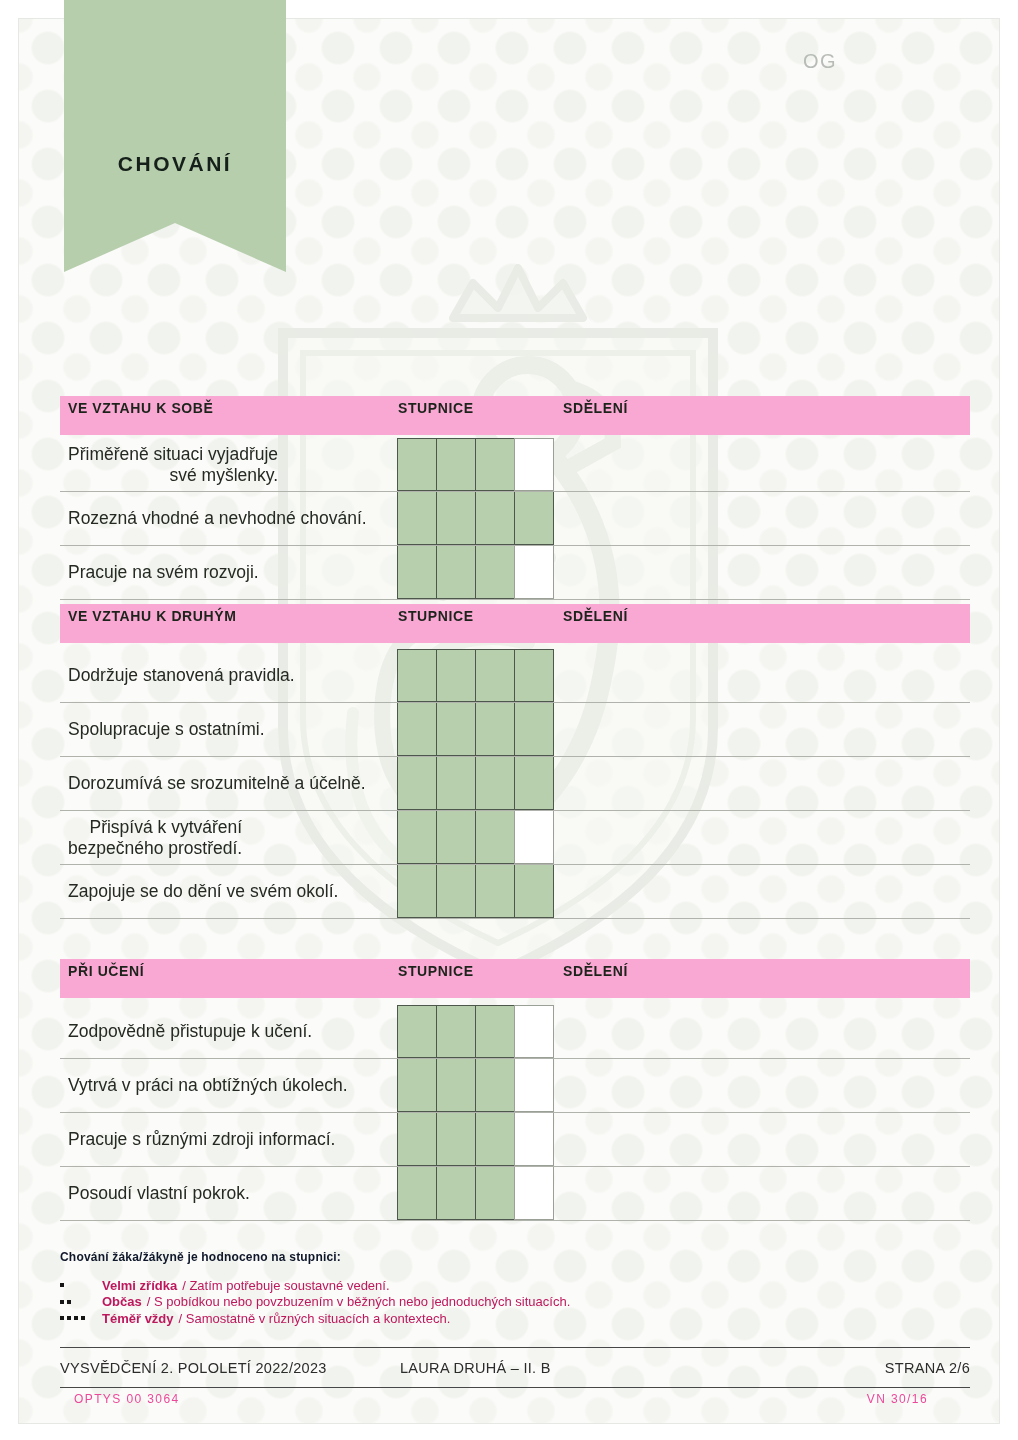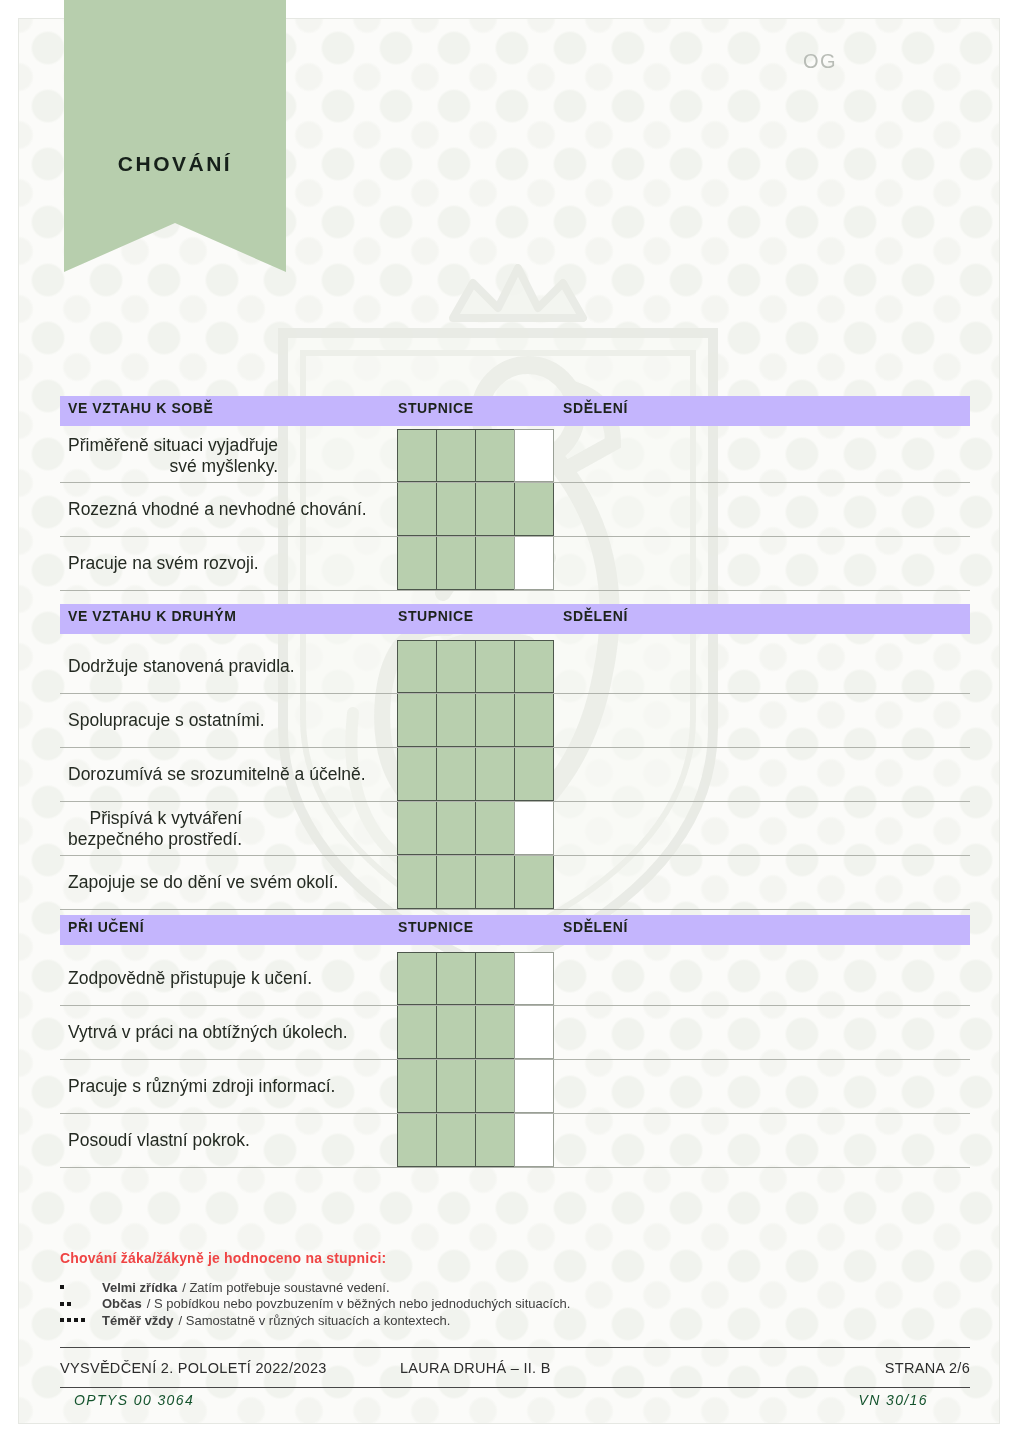--- a/index.html
+++ b/index.html
@@ -18,54 +18,54 @@
   .emblem{position:absolute;left:228px;top:248px;width:560px;height:820px;opacity:.95;}
   
   .og{position:absolute;left:803px;top:50px;font-size:20px;letter-spacing:1.5px;color:#b8bcb6;}
   
   .ribbon{position:absolute;left:64px;top:0;width:222px;height:272px;background:#b7cead;
         clip-path:polygon(0 0,100% 0,100% 100%,50% 82%,0 100%);}
   .ribbon-text{position:absolute;left:0;top:152px;width:100%;text-align:center;
         font-size:21px;font-weight:bold;letter-spacing:2.5px;color:#16201a;}
   
   .assessment-section{position:absolute;left:60px;width:910px;}
-  .sec-0{top:396px;} .sec-1{top:604px;} .sec-2{top:915px;}
-  .section-header{position:relative;height:30px;background:#c4b5fd;}
+  .sec-0{top:396px;} .sec-1{top:604px;} .sec-2{top:959px;}
+  .section-header{position:relative;height:39px;background:#f9a8d4;}
   .section-header span{position:absolute;top:0;line-height:25px;font-weight:bold;
         font-size:14px;letter-spacing:.6px;color:#1c231b;white-space:nowrap;}
   .sh-title{left:8px;} .sh-stupnice{left:338px;} .sh-sdeleni{left:503px;}
   .sec-0 .rows{margin-top:3px;} .sec-1 .rows{margin-top:6px;} .sec-2 .rows{margin-top:7px;}
   .row{position:relative;height:53px;border-bottom:1px solid #b0b3ac;text-align:right;}
   .row-label{position:absolute;left:8px;top:50%;transform:translateY(-50%);
         font-size:17.5px;line-height:1.22;color:#242a22;white-space:nowrap;}
   .row-label span{display:block;}
   .scale{position:absolute;left:337px;top:0;bottom:0;width:157px;display:flex;}
   .cell{flex:1;margin-left:-1px;border:1px solid #4d574c;border-top:none;}
   .cell:first-child{margin-left:0;}
   .row:first-child .cell{border-top:1px solid #4d574c;}
   .cell.filled{background:#b8cfae;}
   .cell.empty{background:#ffffff;border-color:#9aa096;}
   .row:first-child .cell.empty{border-top:1px solid #9aa096;}
   
   .legend{position:absolute;left:60px;top:1250px;width:910px;}
-  .legend-title{font-size:14px;font-weight:bold;letter-spacing:.2px;margin:0 0 13px 0;color:#ef4444;}
-  .legend-item{display:flex;align-items:center;height:16.5px;font-size:13px;color:#404040;}
+  .legend-title{font-size:12px;font-weight:bold;letter-spacing:.2px;margin:0 0 13px 0;color:#0f172a;}
+  .legend-item{display:flex;align-items:center;height:16.5px;font-size:13px;color:#be185d;}
   .dots{width:42px;display:flex;align-items:center;}
   .dot{width:4px;height:4px;background:#161616;margin-right:3px;display:inline-block;}
   .term{font-weight:bold;margin-right:5px;white-space:nowrap;}
   .desc{white-space:nowrap;}
   
   .footer{position:absolute;left:60px;top:1347px;width:910px;height:39px;
         border-top:1.5px solid #474747;border-bottom:1.5px solid #474747;
         display:flex;align-items:center;font-size:14.5px;letter-spacing:.3px;color:#2c2c2c;}
   .footer .f-left{width:340px;}
   .footer .f-center{flex:1;text-align:left;}
   .footer .f-right{text-align:right;}
   .print-marks{position:absolute;left:60px;top:1392px;width:910px;display:flex;
-        justify-content:space-between;font-size:14px;letter-spacing:1.4px;color:#14532d;font-style:italic;}
+        justify-content:space-between;font-size:12px;letter-spacing:1.4px;color:#ec4899;}
   .print-marks .p-left{padding-left:14px;}
   .print-marks .p-right{padding-right:42px;}
 </style>
 </head>
 <body>
 
 <div class="page">
 
   <div class="inner-bg"></div>
 

